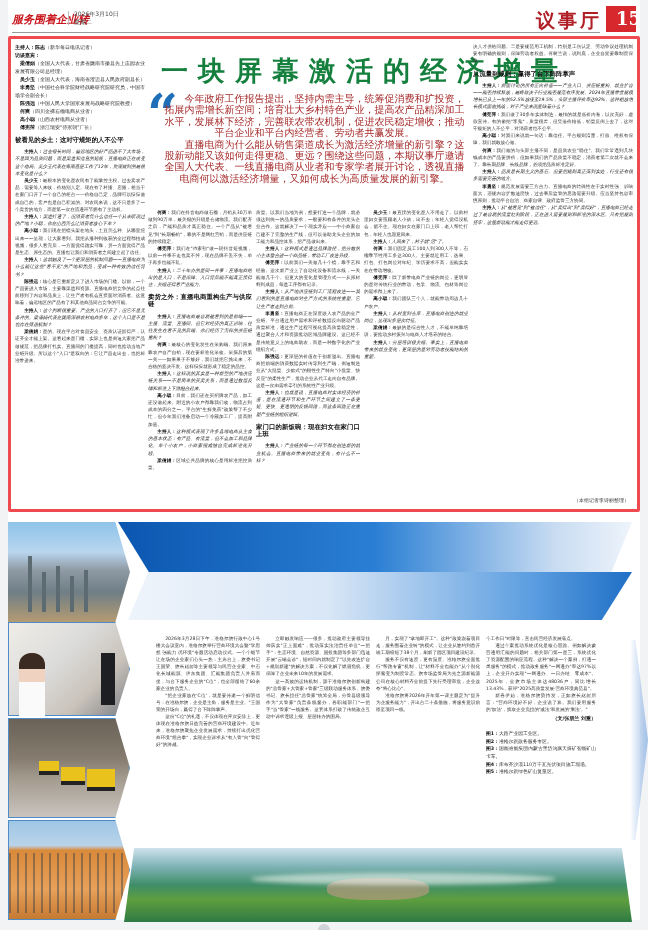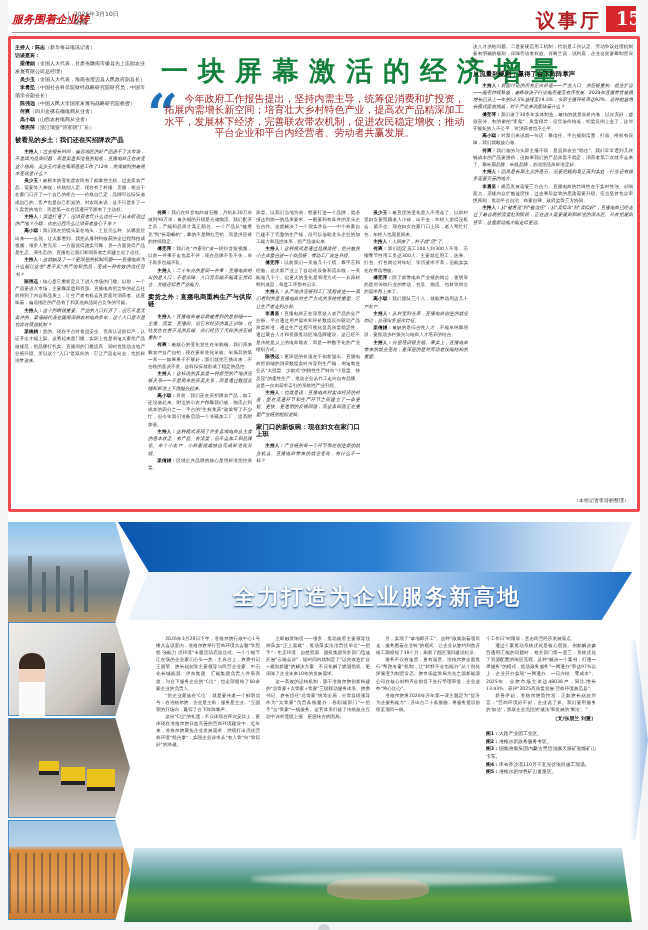--- a/index.html
+++ b/index.html
@@ -72,35 +72,36 @@
     <span class="section-name">议事厅</span>
     <span class="page-num">15</span>
     <div class="hline"></div>
   </div>
 
   <div class="frame">
     <div class="headline">一块屏幕激活的经济增量</div>
     <div class="quote-mark"><span class="b">“</span></div>
     <div class="lead">
       <p>今年政府工作报告提出，坚持内需主导，统筹促消费和扩投资，拓展内需增长新空间；培育壮大乡村特色产业，提高农产品精深加工水平，发展林下经济，完善联农带农机制，促进农民稳定增收；推动平台企业和平台内经营者、劳动者共赢发展。</p>
+      <p>直播电商为什么能从销售渠道成长为激活经济增量的新引擎？这股新动能又该如何走得更稳、更远？围绕这些问题，本期议事厅邀请全国人大代表、一线直播电商从业者和专家学者展开讨论，透视直播电商何以激活经济增量，又如何成长为高质量发展的新引擎。</p>
     </div>
 
     <div class="col" style="left:4px; top:4px; width:130px; height:466px;">
       <div class="credits">
         <div><span class="nm">主持人：陈志</span><span>（新华每日电讯记者）</span></div>
         <div><span class="nm">访谈嘉宾：</span></div>
         <div style="text-indent:1em"><span class="nm">梁倩娟</span><span>（全国人大代表，甘肃省陇南市徽县先上庄园农业发展有限公司总经理）</span></div>
         <div style="text-indent:1em"><span class="nm">吴少玉</span><span>（全国人大代表，海南省澄迈县人民政府副县长）</span></div>
         <div style="text-indent:1em"><span class="nm">李勇坚</span><span>（中国社会科学院财经战略研究院研究员，中国市场学会副会长）</span></div>
         <div style="text-indent:1em"><span class="nm">陈强远</span><span>（中国人民大学国家发展与战略研究院教授）</span></div>
         <div style="text-indent:1em"><span class="nm">何爽</span><span>（四川金裸石榴电商从业者）</span></div>
         <div style="text-indent:1em"><span class="nm">高小聪</span><span>（山西农村电商从业者）</span></div>
         <div style="text-indent:1em"><span class="nm">傅宪萍</span><span>（浙江瑞安"侍家朝"厂长）</span></div>
       </div>
-      <div class="sub">被看见的乡土：我们还在买招牌农产品</div>
+      <div class="sub">被看见的乡土：这对守规矩的人不公平</div>
       <p><span class="sp">主持人：</span><span class="em">过去很长时间，偏远地区的好产品进不了大市场，不是因为品质问题，而是渠道和信息的短板，直播电商正在改变这个格局。吴少玉代表在海南基层工作了12年，您观察到的最根本变化是什么？</span></p>
       <p><span class="sp">吴少玉：</span><span>最根本的变化是农民有了能掌控主权。过去卖农产品，需要等人来收，价格别人定。现在有了村播、店播，相当于在家门口开了一个自己的柜台——价格自己定，品牌可以慢慢做成自己的，客户也是自己积累的。对农民来说，这不只是多了一个卖货的地方，而是第一次在流通环节拥有了主动权。</span></p>
       <p><span class="sp">主持人：</span><span class="em">渠道打通了，但消费者凭什么信任一个从未听说过的产地？小聪，你在山西怎么让消费者放心下单？</span></p>
       <p><span class="sp">高小聪：</span><span>我们现在把镜头架在地头，土豆怎么种、从哪里挖出来一一呈现，让大家看到。我把从播种到收获的全过程都拍成视频，很多人看完后，一方面觉得踏实可靠，另一方面觉得产品是生态、原生态的。直播也让我们和消费者之间建立起了信任。</span></p>
       <p><span class="sp">主持人：</span><span class="em">这就触及了一个更深层的机制问题——直播电商为什么能让这些"看不见"的产地和货品，变成一种有效的信任背书？</span></p>
       <p><span class="sp">陈强远：</span><span>核心是它重新定义了进入市场的门槛。以前，一个产品要进入市场，主要靠渠道和资源。直播电商把竞争的起点往前移到了内容和品质上，让生产者有机会直接面对消费者。这意味着，偏远地区的产品有了和其他商品同台竞争的可能。</span></p>
       <p><span class="sp">主持人：</span><span class="em">这个判断很重要。产业的入口打开了，但它不是无条件的。梁倩娟代表在陇南深耕农村电商多年，这个入口是不是也存在筛选机制？</span></p>
       <p><span class="sp">梁倩娟：</span><span>是的。现在平台对食品安全、资质认证抓得严，认证齐全才能上架。这看起来是门槛，实际上也是倒逼大家把产品做规范，把品牌打扎实。直播间的门槛提高，同时也推动当地产业链升级。所以这个"入口"是双向的：它让产品走出去，也把标准带进来。</span></p>
     </div>
 
@@ -158,21 +159,20 @@
 <div class="banner">
   <div class="banner-photo">
     <div class="tower" style="left:20px;height:56px;"></div>
     <div class="tower" style="left:34px;height:40px;"></div>
     <div class="tower" style="left:48px;height:46px;"></div>
     <div class="tower" style="left:62px;height:36px;"></div>
     <div class="tower" style="left:76px;height:42px;"></div>
   </div>
   <div class="banner-blue"></div>
   <div class="banner-white"></div>
-  <div class="banner-t2">全力打造为企业服务新高地</div>
 </div>
 
 <div class="photos">
   <div class="photo p-office">
     <div class="person"></div>
     <div class="monitor"></div>
   </div>
   <div class="photo p-mine">
     <div class="truck" style="left:30px;top:42px;"></div>
     <div class="truck" style="left:52px;top:48px;width:24px;height:18px;"></div>

